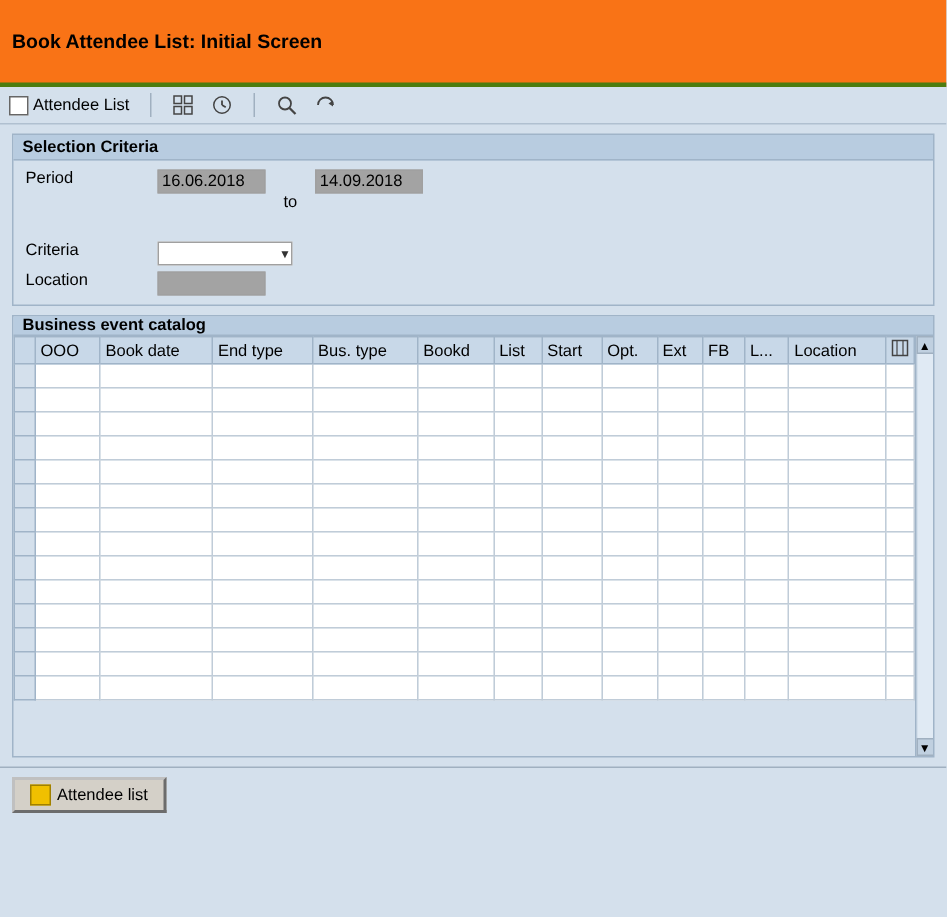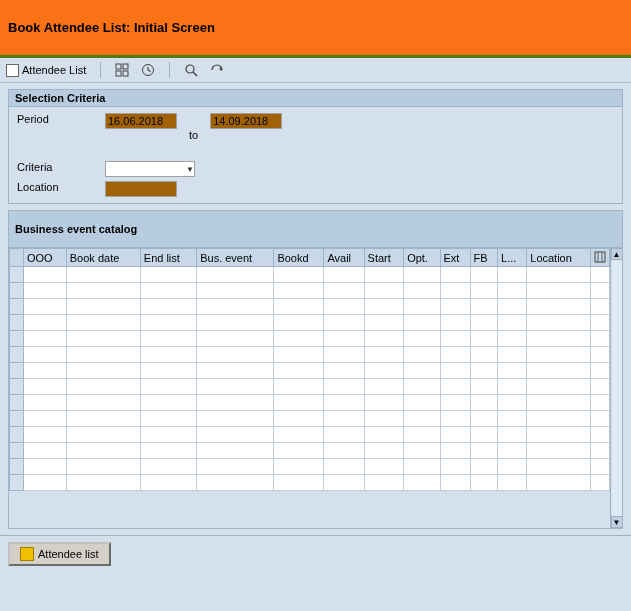--- a/index.html
+++ b/index.html
@@ -86,21 +86,21 @@
       display: flex;
       align-items: flex-start;
       gap: 8px;
     }
     .period-label {
       min-width: 80px;
       font-size: 11px;
     }
     .period-input {
       border: 1px solid #a0a0a0;
-      background: #a16207;
+      background: #a3a3a3;
       height: 16px;
       font-size: 11px;
       padding: 0 2px;
       width: 72px;
     }
     .to-label {
       font-size: 11px;
       margin: 16px 4px;
     }
     .lang-select {
@@ -124,21 +124,21 @@
       pointer-events: none;
     }
     
     .catalog-section {
       border: 1px solid #a0b4c8;
       background: #d4e0ec;
       flex: 1;
     }
     .catalog-header {
       background: #b8cce0;
-      padding: 12px 6px;
+      padding: 0 6px;
       font-size: 11px;
       font-weight: bold;
       border-bottom: 1px solid #a0b4c8;
     }
     .catalog-table-wrapper {
       position: relative;
       overflow: hidden;
       height: 280px;
     }
     .catalog-table {
@@ -300,24 +300,24 @@
 
   <div class="catalog-section">
     <div class="catalog-header">Business event catalog</div>
     <div class="catalog-table-wrapper">
       <table class="catalog-table" style="width:calc(100% - 12px);">
         <thead>
           <tr>
             <th style="width:14px;"></th>
             <th>OOO</th>
             <th>Book date</th>
-            <th>End list</th>
-            <th>Bus. event</th>
+            <th>End type</th>
+            <th>Bus. type</th>
             <th>Bookd</th>
-            <th>Avail</th>
+            <th>List</th>
             <th>Start</th>
             <th>Opt.</th>
             <th>Ext</th>
             <th>FB</th>
             <th>L...</th>
             <th>Location</th>
             <th style="width:14px;">
               <svg width="12" height="12" viewBox="0 0 12 12">
                 <rect x="1" y="1" width="10" height="10" fill="none" stroke="#444" stroke-width="1"></rect>
                 <line x1="4" y1="1" x2="4" y2="11" stroke="#444" stroke-width="0.8"></line>

